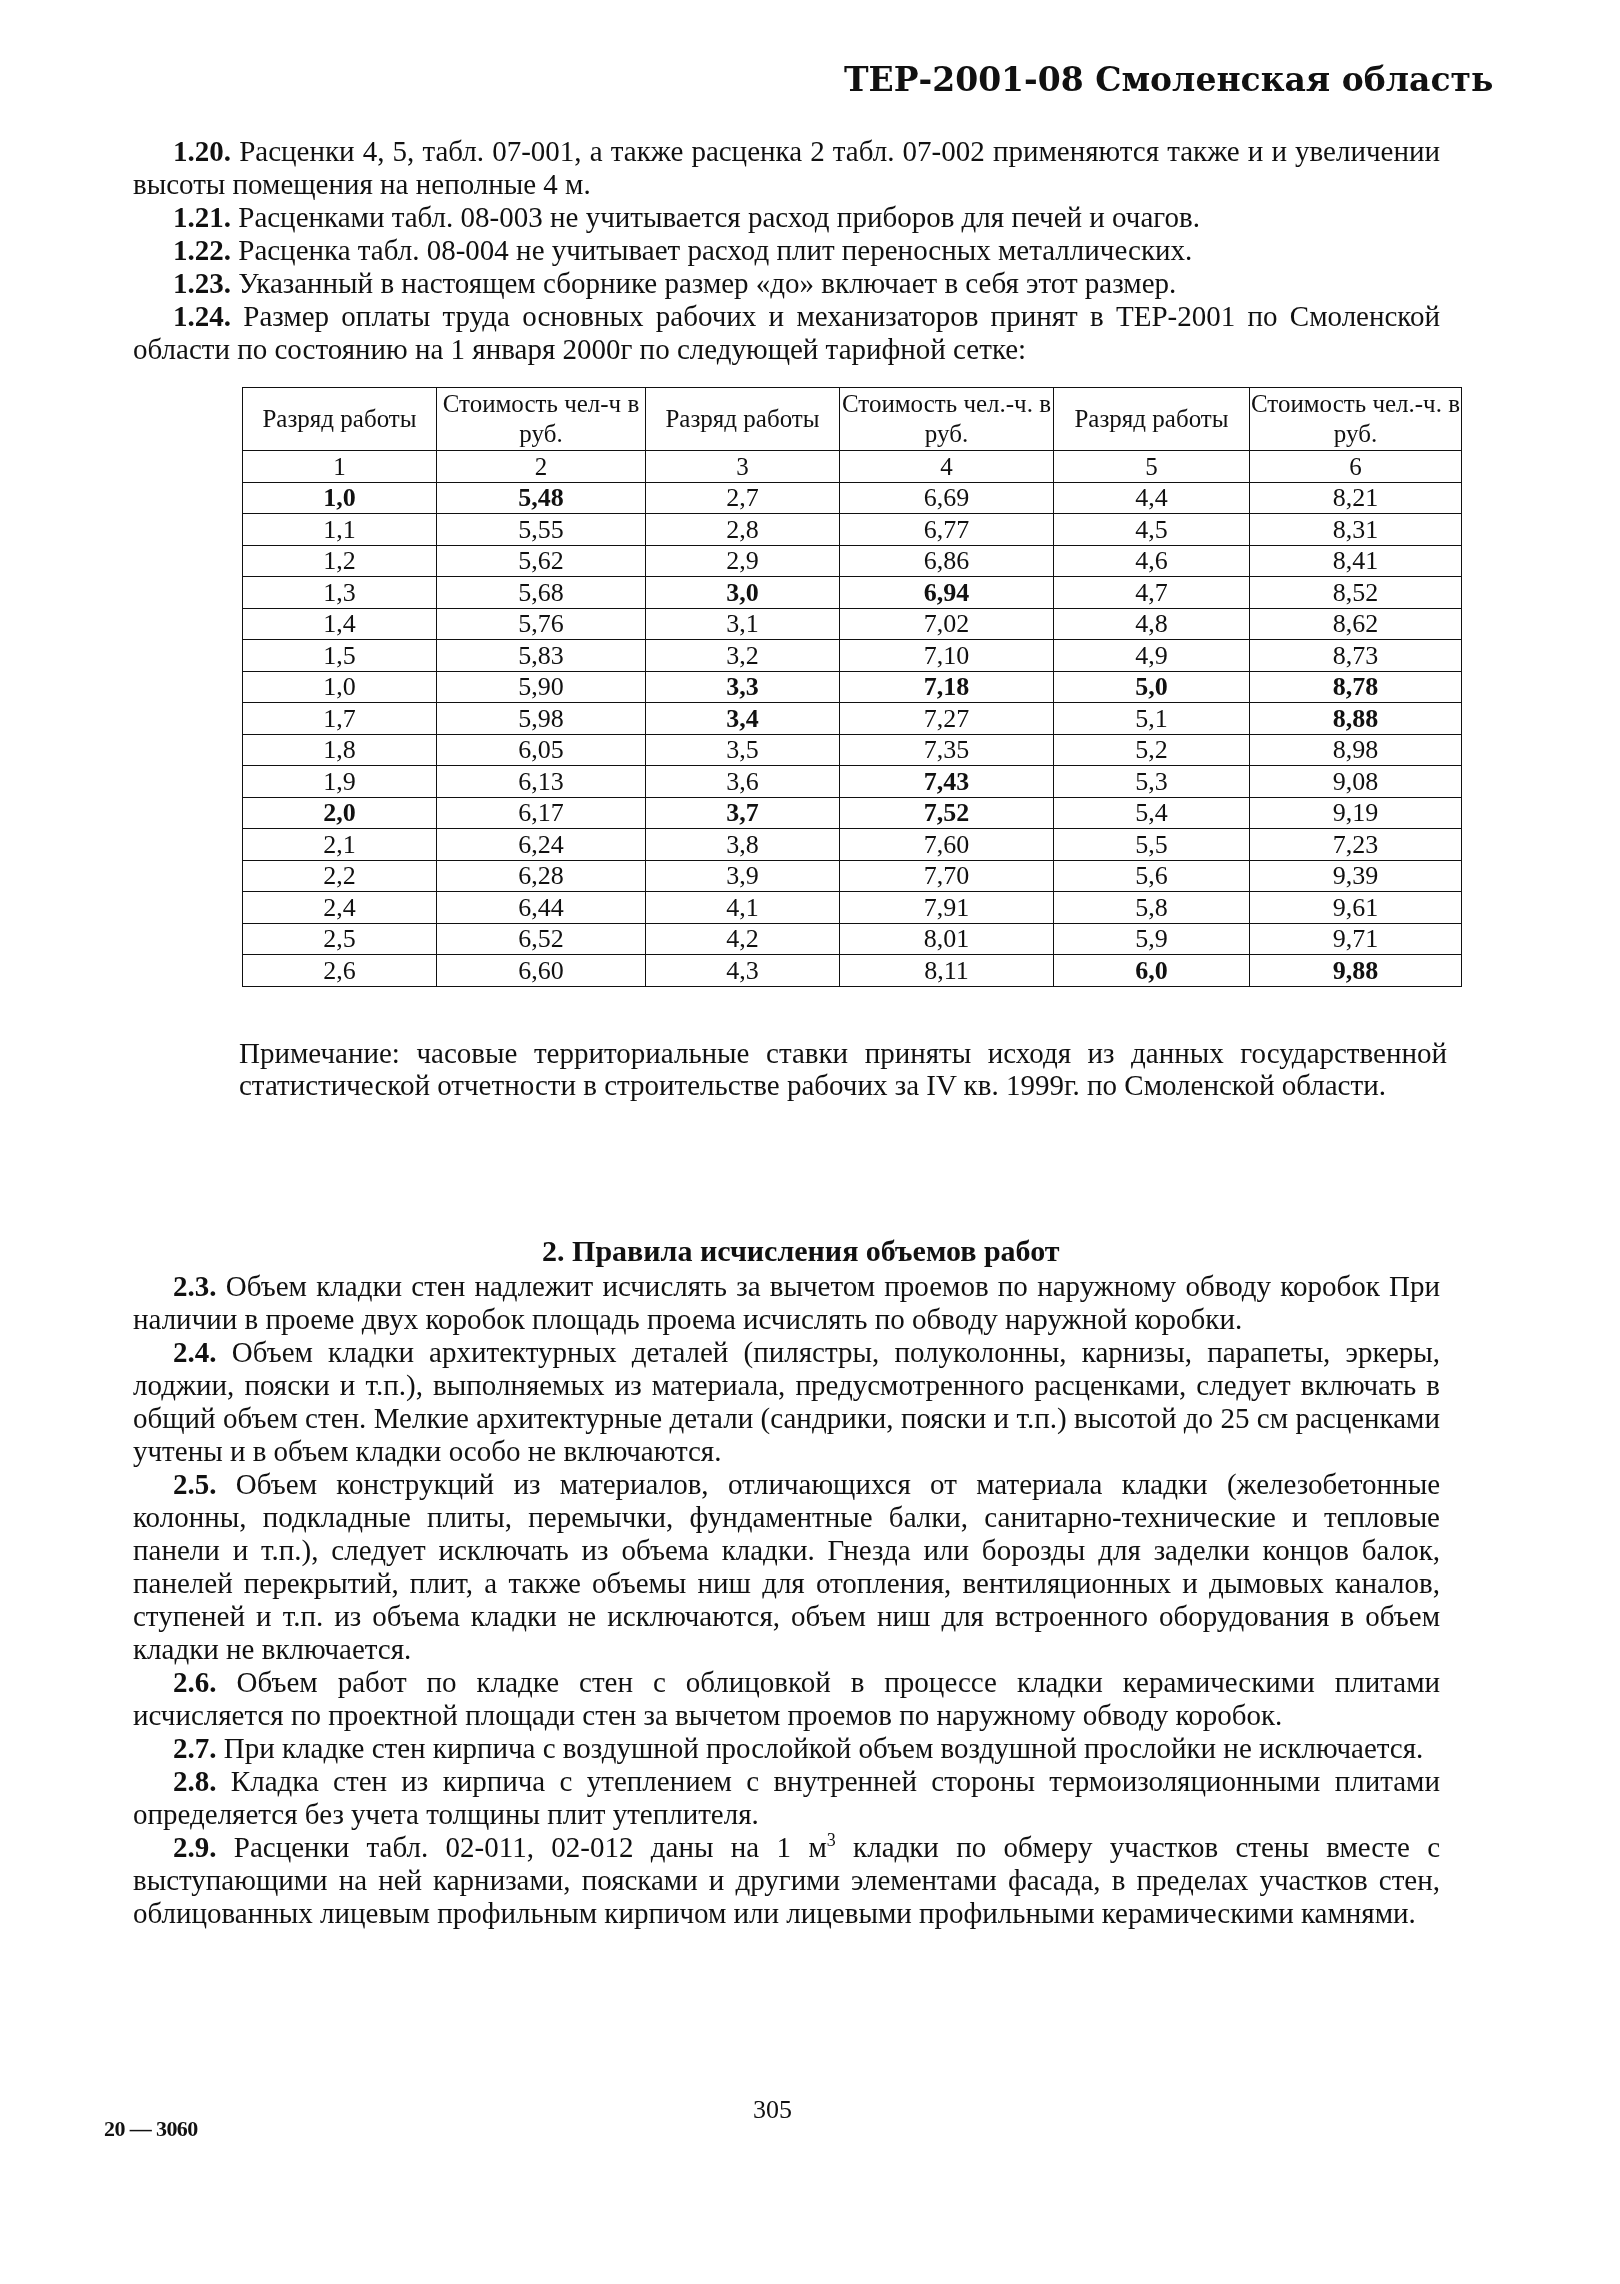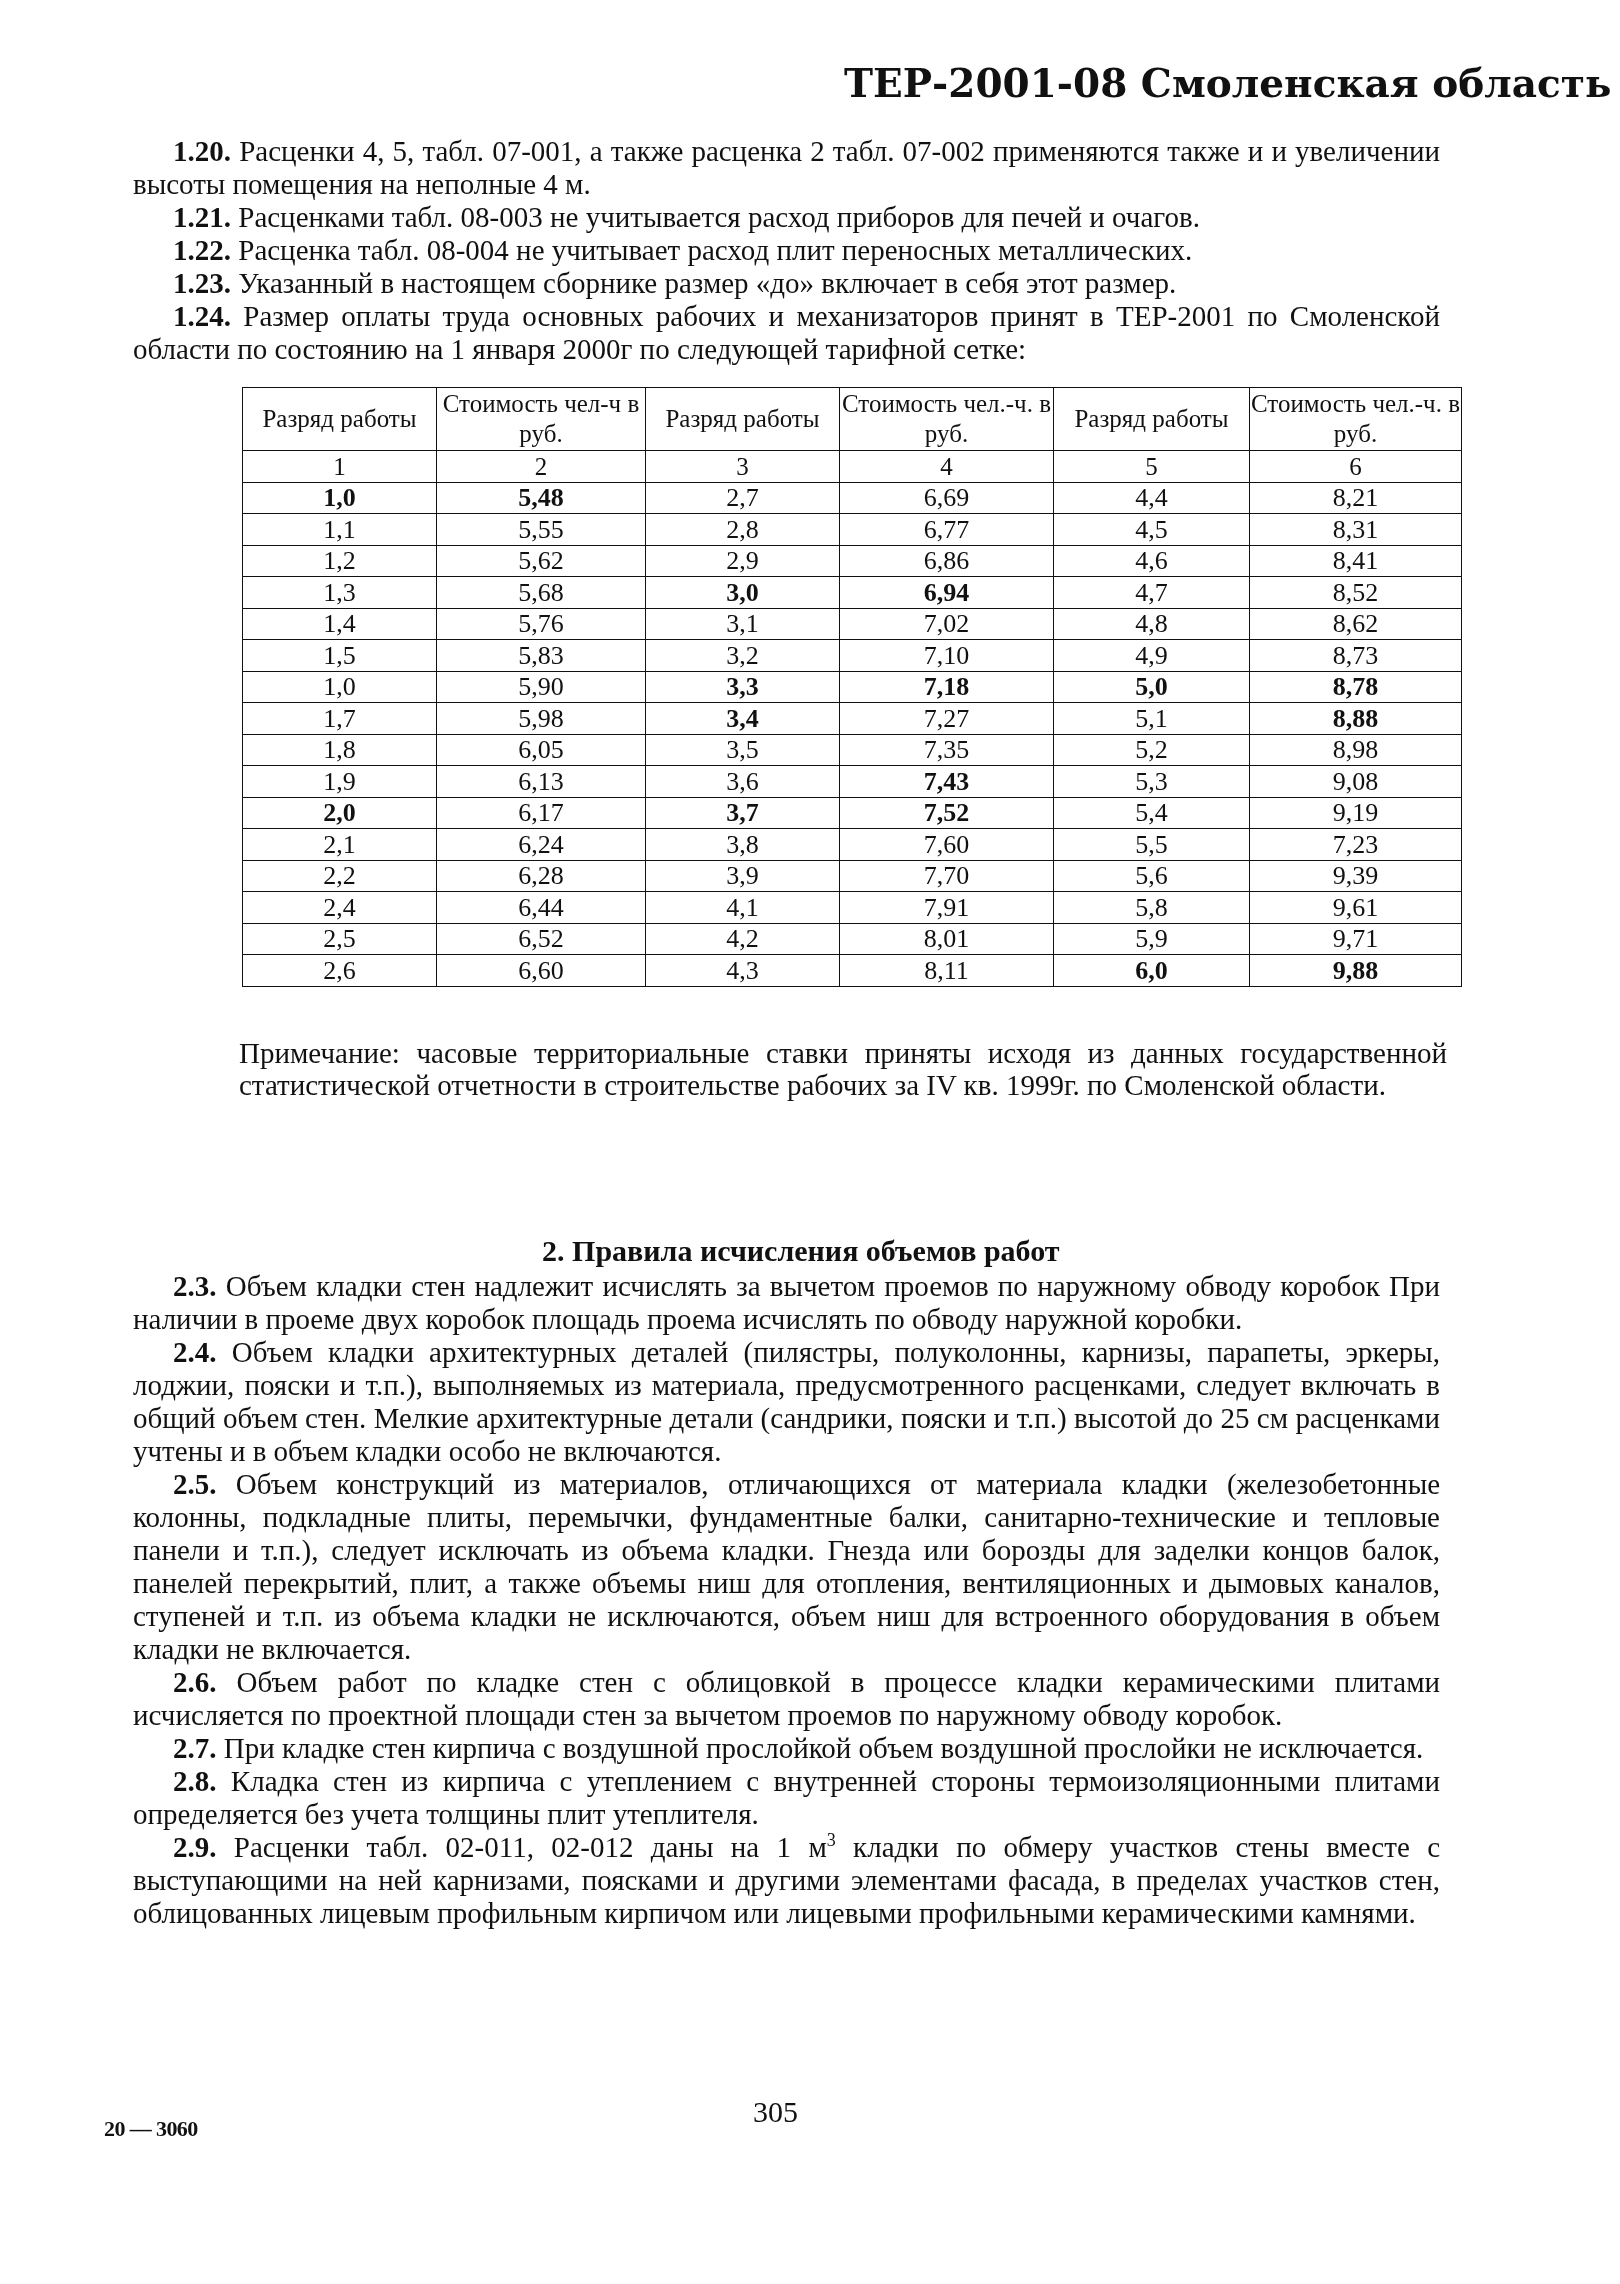--- a/index.html
+++ b/index.html
@@ -16,21 +16,21 @@
       font-family: "Liberation Serif", "DejaVu Serif", serif;
     }
     .page-header {
       position: absolute;
       left: 844px;
       top: 60px;
       width: 610px;
       text-align: right;
       font-family: "DejaVu Serif", "Liberation Serif", serif;
       font-weight: bold;
-      font-size: 39px;
+      font-size: 33px;
       letter-spacing: 0px;
       white-space: nowrap;
     }
     .block {
       position: absolute;
       left: 133px;
       width: 1307px;
       font-size: 29px;
       line-height: 33px;
       text-align: justify;
@@ -105,21 +105,21 @@
       top: 2099px;
       font-weight: bold;
       font-size: 22px;
       letter-spacing: -0.6px;
       margin-top: 17px;
     }
     .footer-page {
       position: absolute;
       left: 753px;
       top: 2095px;
-      font-size: 30px;
+      font-size: 26px;
     }
     sup { font-size: 18px; line-height: 0; }
   </style>
 </head>
 <body>
 
 <div class="page-header">ТЕР-2001-08 Смоленская область</div>
 
 <div class="block intro">
   <p><span class="num">1.20.</span><span> Расценки 4, 5, табл. 07-001, а также расценка 2 табл. 07-002 применяются также и и увеличении высоты помещения на неполные 4 м.</span></p>

